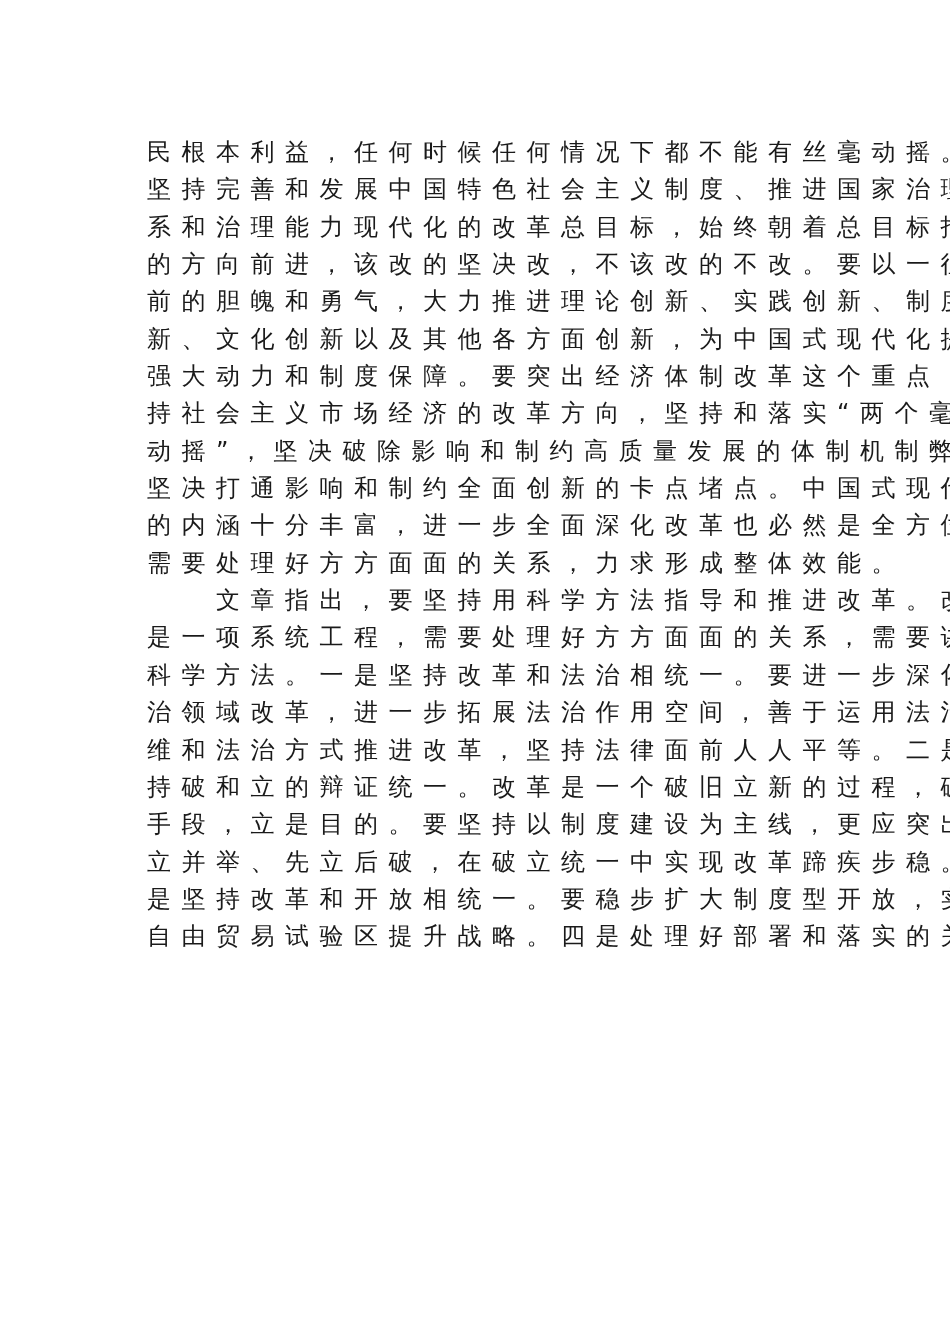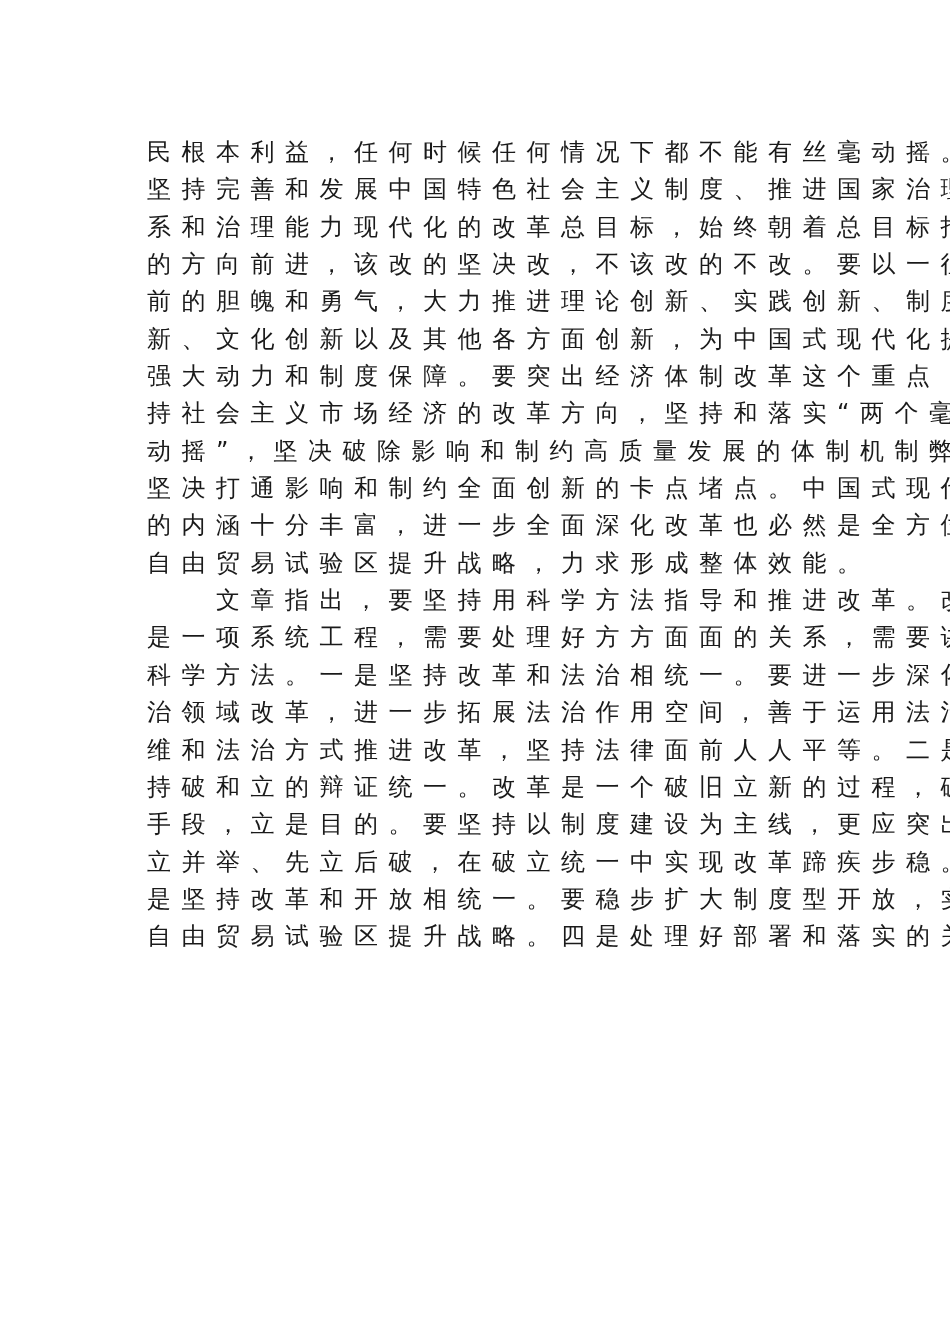--- a/index.html
+++ b/index.html
@@ -52,21 +52,21 @@
       <div class="line">坚持完善和发展中国特色社会主义制度、推进国家治理体</div>
       <div class="line">系和治理能力现代化的改革总目标，始终朝着总目标指引</div>
       <div class="line">的方向前进，该改的坚决改，不该改的不改。要以一往无</div>
       <div class="line">前的胆魄和勇气，大力推进理论创新、实践创新、制度创</div>
       <div class="line">新、文化创新以及其他各方面创新，为中国式现代化提供</div>
       <div class="line">强大动力和制度保障。要突出经济体制改革这个重点，坚</div>
       <div class="line">持社会主义市场经济的改革方向，坚持和落实“两个毫不</div>
       <div class="line">动摇”，坚决破除影响和制约高质量发展的体制机制弊端</div>
       <div class="line">坚决打通影响和制约全面创新的卡点堵点。中国式现代化</div>
       <div class="line">的内涵十分丰富，进一步全面深化改革也必然是全方位的</div>
-      <div class="line">自由贸易试验区提升战略，力求形成整体效能。</div>
+      <div class="line">需要处理好方方面面的关系，力求形成整体效能。</div>
     </div>
 
     <div>
       <div class="line indent">文章指出，要坚持用科学方法指导和推进改革。改革</div>
       <div class="line">是一项系统工程，需要处理好方方面面的关系，需要讲求</div>
       <div class="line">科学方法。一是坚持改革和法治相统一。要进一步深化法</div>
       <div class="line">治领域改革，进一步拓展法治作用空间，善于运用法治思</div>
       <div class="line">维和法治方式推进改革，坚持法律面前人人平等。二是坚</div>
       <div class="line">持破和立的辩证统一。改革是一个破旧立新的过程，破是</div>
       <div class="line">手段，立是目的。要坚持以制度建设为主线，更应突出破</div>

